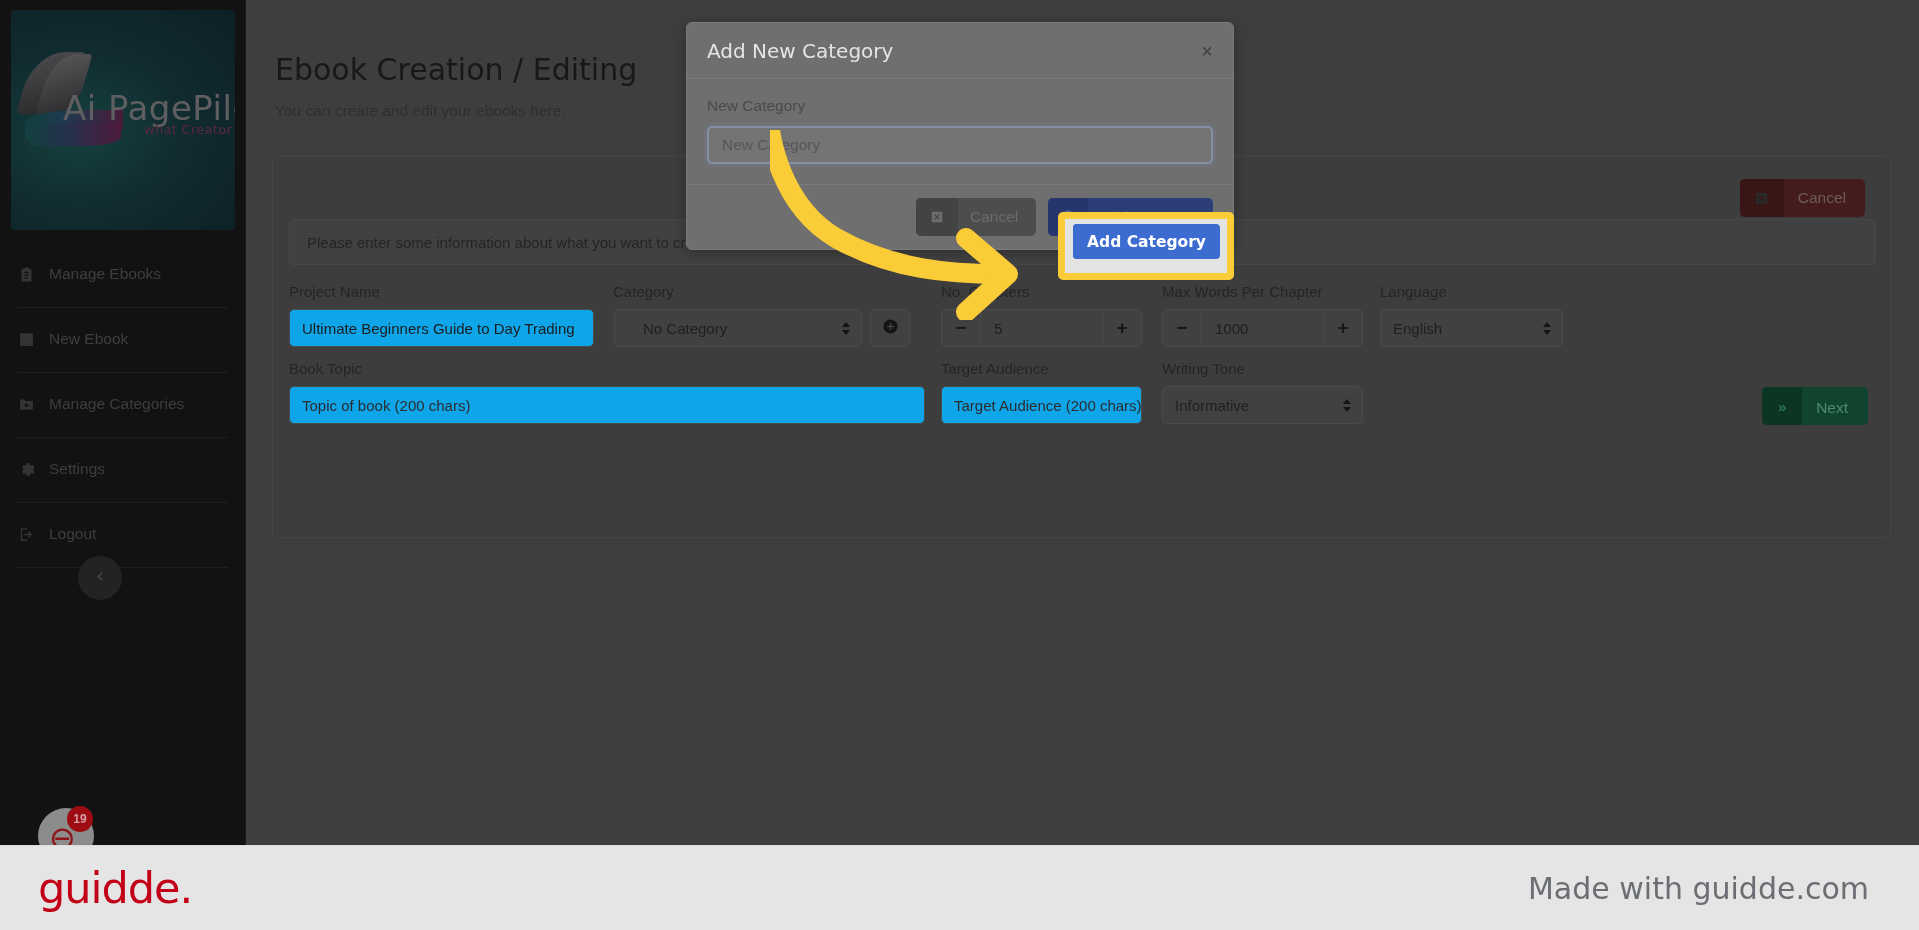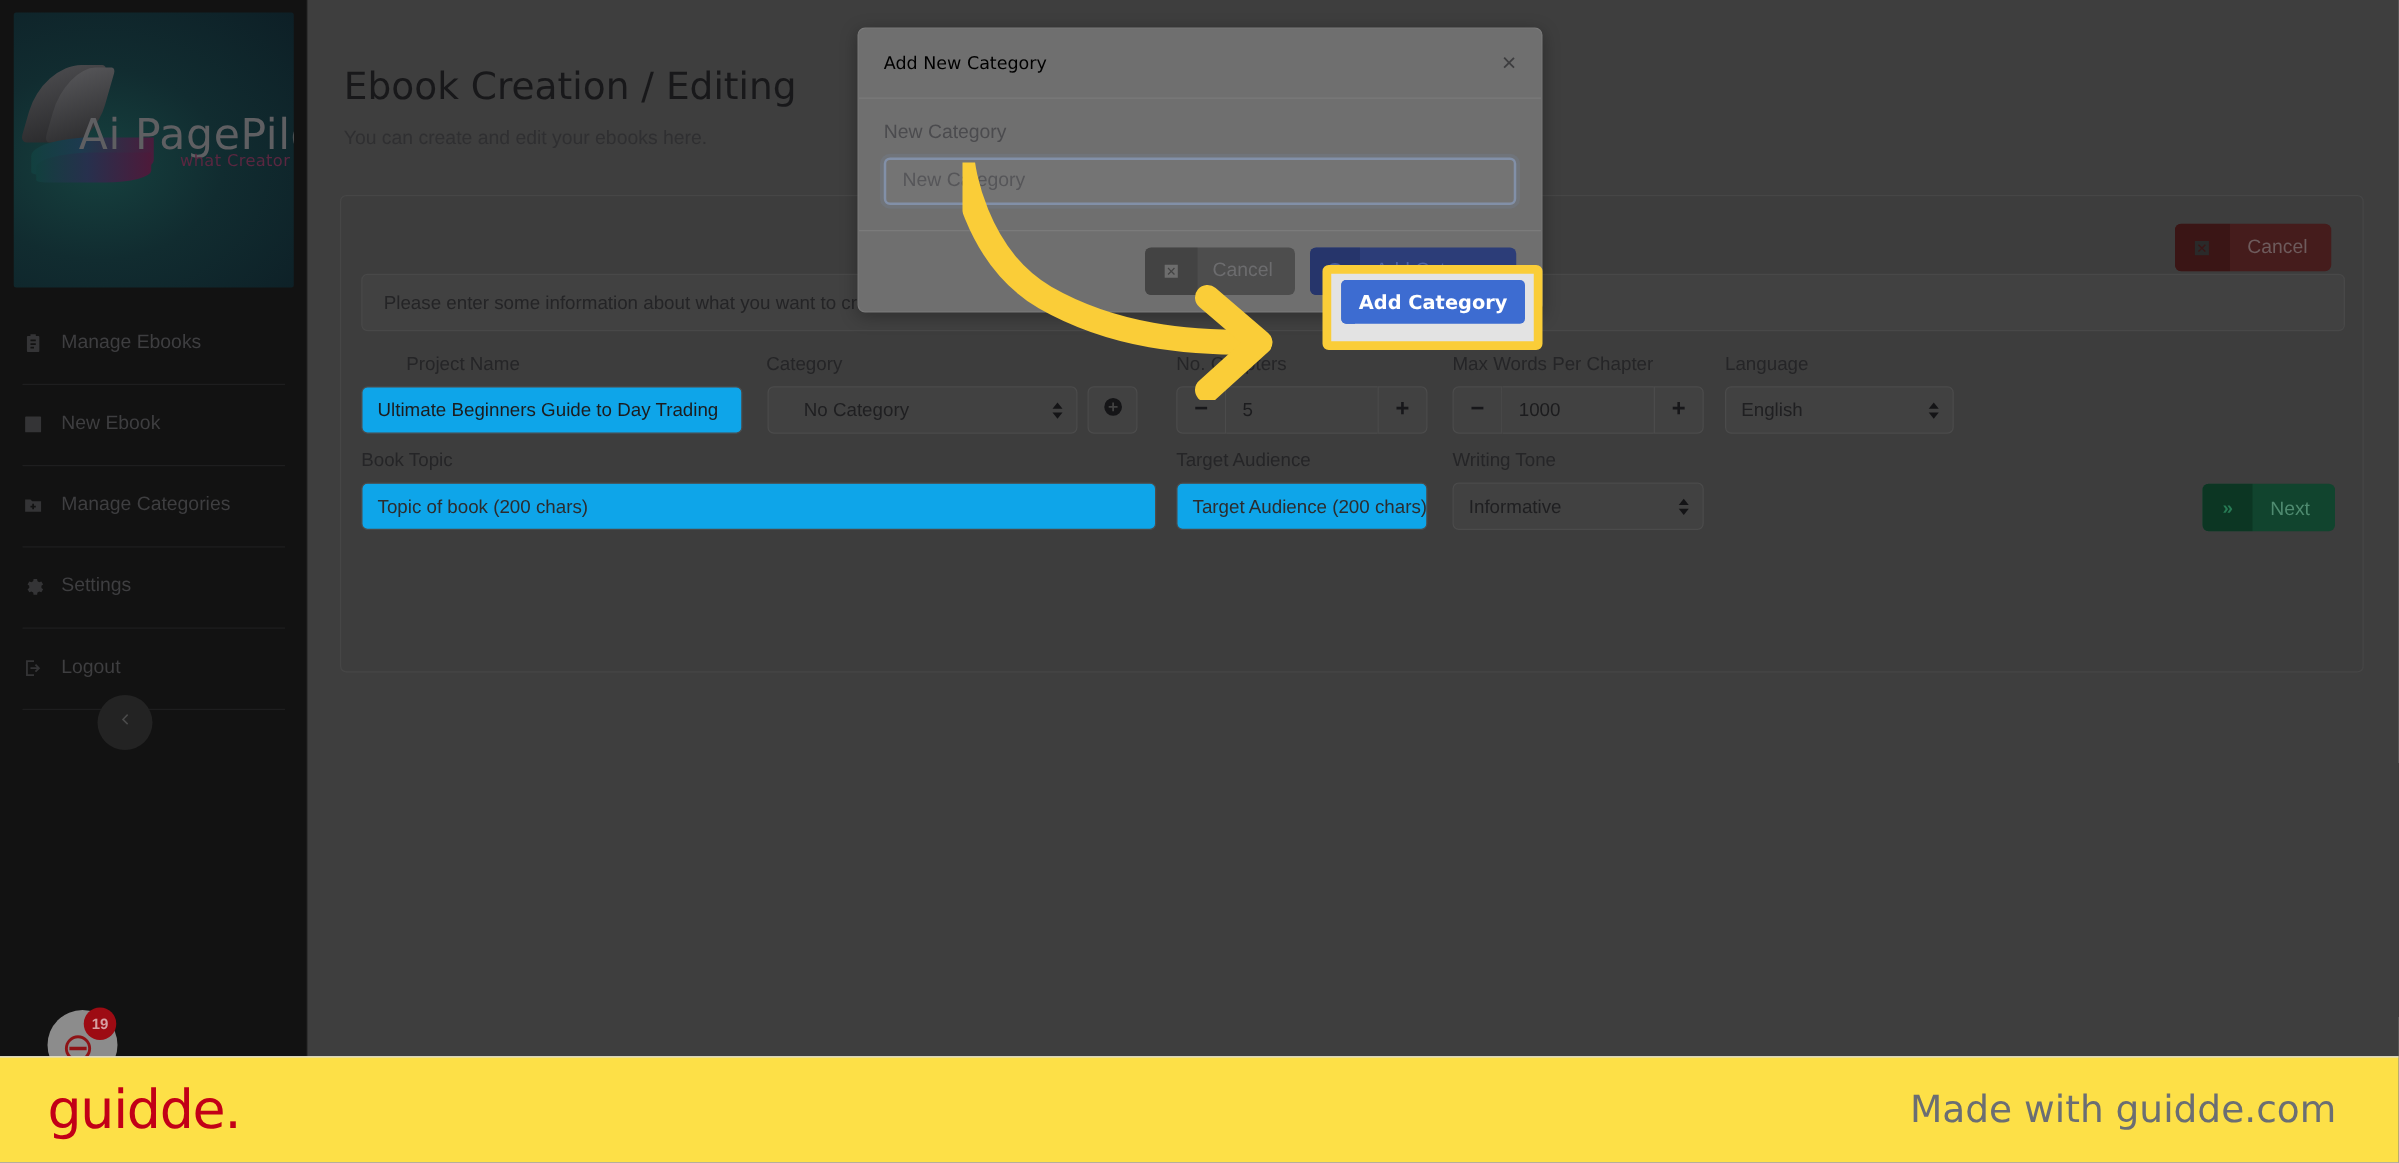--- a/index.html
+++ b/index.html
@@ -363,22 +363,22 @@
   }
   .modal-head {
     position: relative;
     height: 56px;
     display: flex;
     align-items: center;
     padding: 0 20px;
     border-bottom: 1px solid #7b7b7b;
   }
   .modal-title {
-    font-size: 14px;
-    color: #000000;
+    font-size: 20px;
+    color: #e5e5e5;
     font-family: "DejaVu Sans", sans-serif;
   }
   .modal-close {
     position: absolute;
     right: 20px; top: 50%;
     transform: translateY(-50%);
     font-size: 20px;
     color: #3d3d3f;
     cursor: pointer;
     line-height: 1;
@@ -496,21 +496,21 @@
     width: 320px; height: 190px;
     z-index: 45;
     pointer-events: none;
   }
 
   
   .footer {
     position: absolute;
     left: 0; top: 845px;
     width: 1919px; height: 85px;
-    background: #fde047;
+    background: #e5e5e5;
     border-top: 1px solid #dcdde0;
   }
   .guidde-logo {
     position: absolute;
     left: 38px; top: 50%;
     transform: translateY(-50%);
     font-size: 43px;
     color: #c20017;
     font-family: "DejaVu Sans", sans-serif;
     letter-spacing: -1px;
@@ -626,21 +626,21 @@
           </span>
           <span class="lbl">Cancel</span>
         </div>
 
         <div class="infobar">
           <span>Please enter some information about what you want to create and click Next</span>
         </div>
 
         <div class="fields">
 
-          <div class="field-label" style="left:16px; top:0;margin-left:36px;">Project Name</div>
+          <div class="field-label" style="left:16px; top:0;">Project Name</div>
           <div class="input" style="left:16px; top:26px; width:305px;">Ultimate Beginners Guide to Day Trading</div>
 
           <div class="field-label" style="left:340px; top:0;">Category</div>
           <div class="select" style="left:341px; top:26px; width:248px;padding-left:28px;">
             <span>No Category</span>
             <span class="caret">
                 <i class="up"></i>
                 <i class="dn"></i>
               </span>
           </div>

